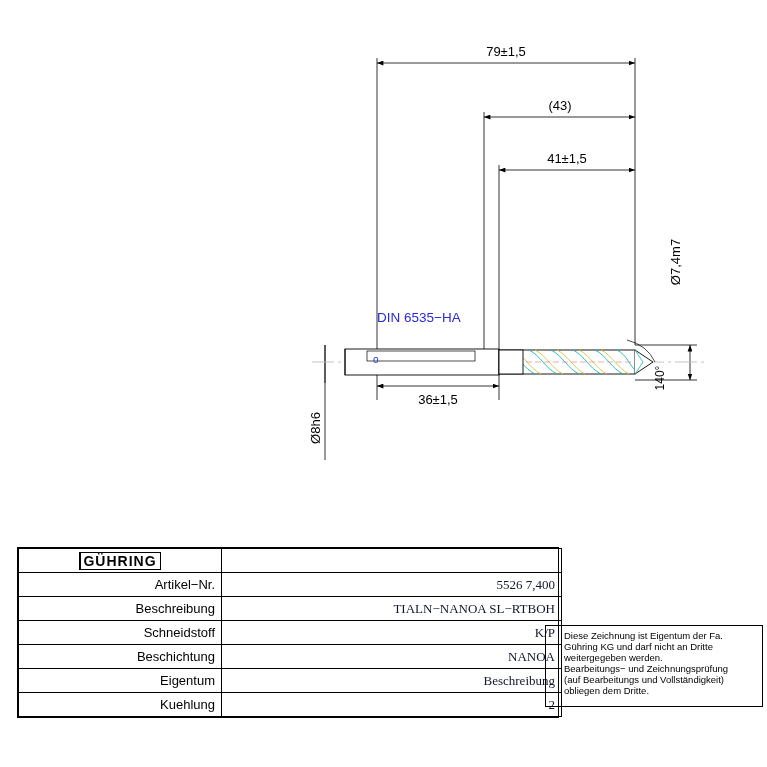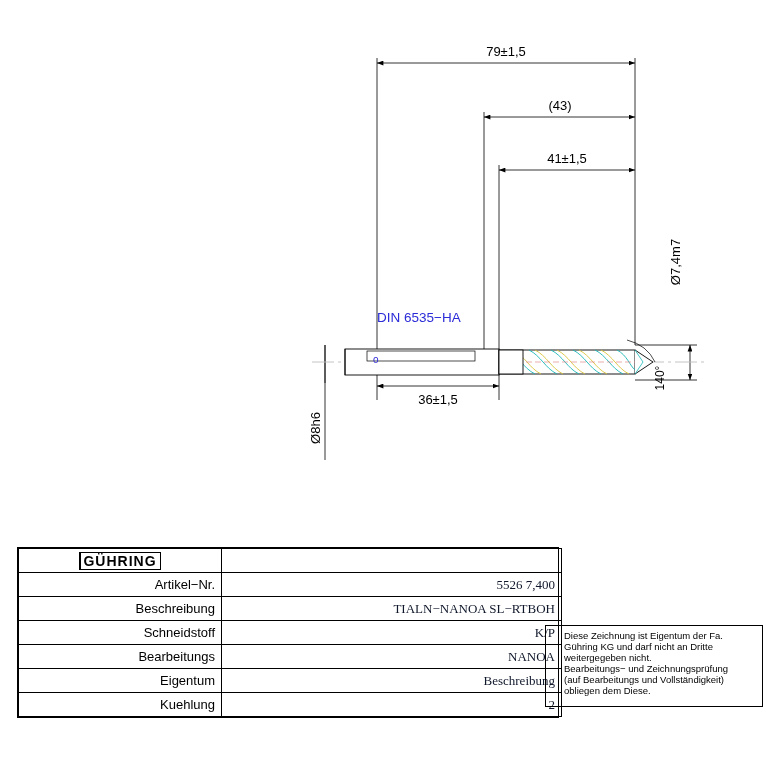--- a/index.html
+++ b/index.html
@@ -136,37 +136,37 @@
     </tr>
     <tr>
       <td class="lbl">Beschreibung</td>
       <td class="val">TIALN−NANOA SL−RTBOH</td>
     </tr>
     <tr>
       <td class="lbl">Schneidstoff</td>
       <td class="val">K/P</td>
     </tr>
     <tr>
-      <td class="lbl">Bearbeitungs</td>
+      <td class="lbl">Beschichtung</td>
       <td class="val">NANOA</td>
     </tr>
     <tr>
       <td class="lbl">Eigentum</td>
       <td class="val">Beschreibung</td>
     </tr>
     <tr>
       <td class="lbl">Kuehlung</td>
       <td class="val">2</td>
     </tr>
   </tbody>
       </table>
 </div>
 
 <div class="note">
   <div>Diese Zeichnung ist Eigentum der Fa.</div>
   <div>Gühring KG und darf nicht an Dritte</div>
-  <div>weitergegeben nicht.</div>
+  <div>weitergegeben werden.</div>
   <div>Bearbeitungs− und Zeichnungsprüfung</div>
   <div>(auf Bearbeitungs und Vollständigkeit)</div>
-  <div>obliegen dem Diese.</div>
+  <div>obliegen dem Dritte.</div>
 </div>
 
 </div>
 
 </body></html>

